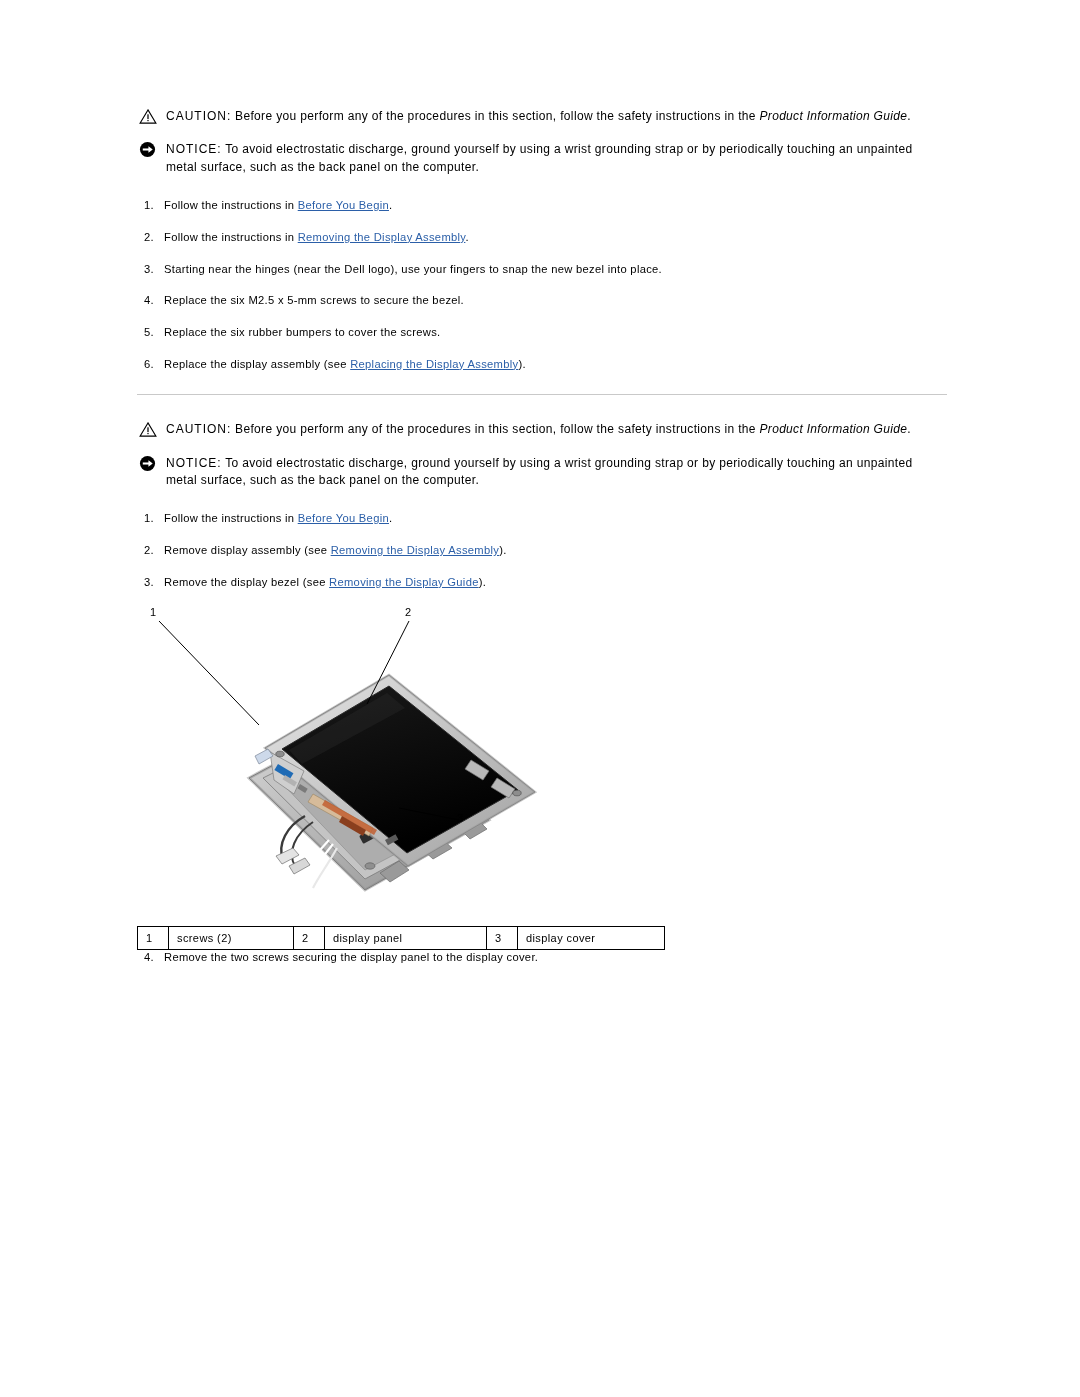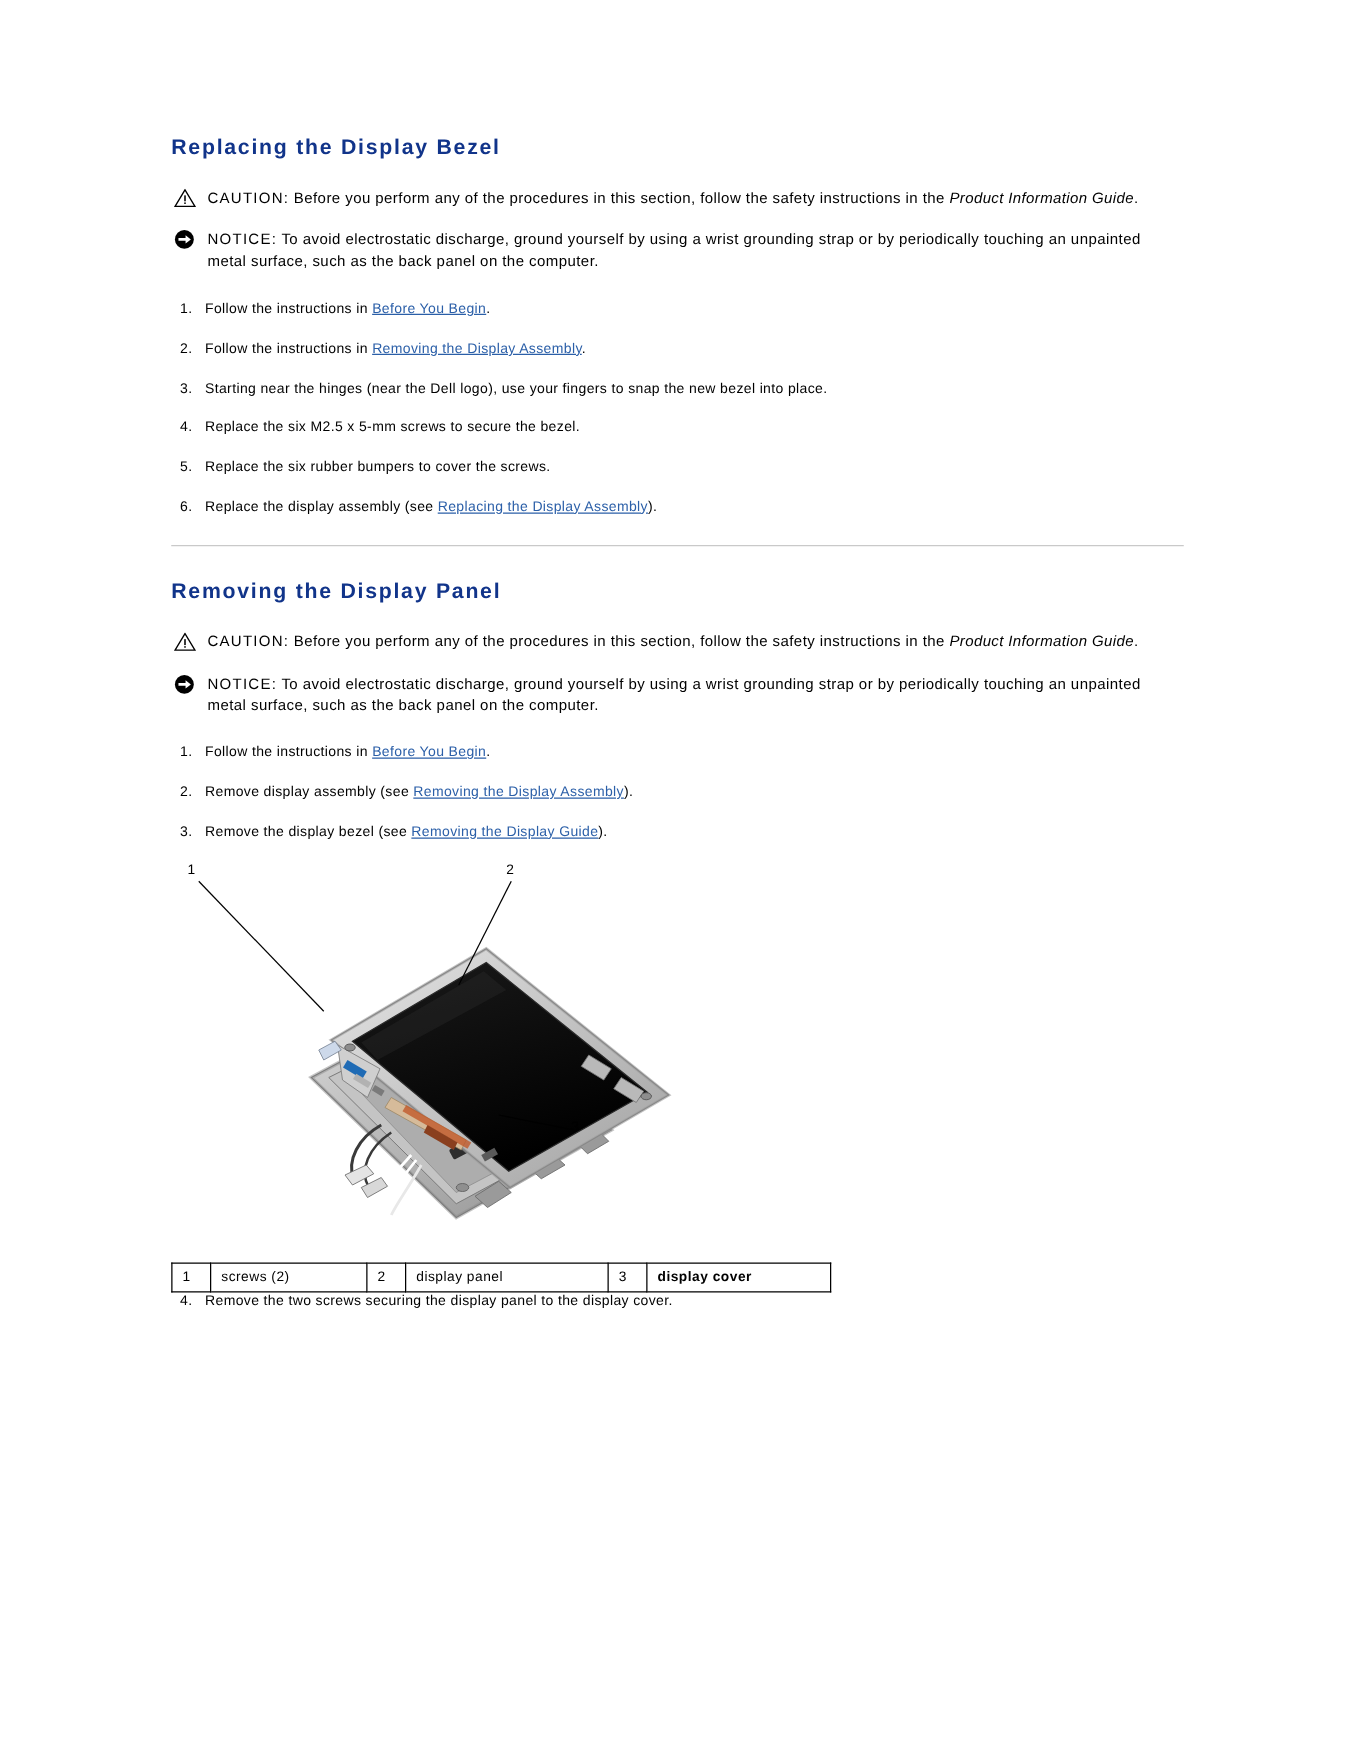--- a/index.html
+++ b/index.html
@@ -116,32 +116,31 @@
   }
   table.legend td {
     border: 1px solid #000;
     padding: 4px 8px;
     height: 14px;
     vertical-align: middle;
   }
   td.keynum { width: 14px; text-align: left; padding-left: 6px; }
   td.keytxt1 { width: 108px; }
   td.keytxt2 { width: 145px; margin-left: 27px; }
-  td.keytxt3 { width: 130px; font-weight: bold; }
+  td.keytxt3 { width: 130px; }
 
   .after-figure { margin-top: 18px; }
   .after-figure li { margin-bottom: 0; }
 </style>
 </head>
 <body>
 
 <div class="page">
   <div class="content">
 
-    <h1 class="section-title">Replacing the Display Bezel</h1>
 
     <div class="admon">
       <svg class="icon-caution" viewBox="0 0 20 17">
         <polygon points="10,1 19,16 1,16" fill="none" stroke="#000" stroke-width="1.2"></polygon>
         <rect x="9.3" y="6" width="1.4" height="5.4" fill="#000"></rect>
         <rect x="9.3" y="12.4" width="1.4" height="1.4" fill="#000"></rect>
       </svg>
       <span class="txt">
         <span class="lbl">CAUTION:</span><span> Before you perform any of the procedures in this section, follow the safety instructions in the </span><span class="italic">Product Information Guide</span><span>.</span>
       </span>
@@ -176,21 +175,20 @@
       <li>
         <span class="num">5.</span><span>Replace the six rubber bumpers to cover the screws.</span>
       </li>
       <li>
         <span class="num">6.</span><span>Replace the display assembly (see </span><a class="xref" href="#">Replacing the Display Assembly</a><span>).</span>
       </li>
     </ol>
 
     <hr class="rule">
 
-    <h1 class="section-title">Removing the Display Panel</h1>
 
     <div class="admon">
       <svg class="icon-caution" viewBox="0 0 20 17">
         <polygon points="10,1 19,16 1,16" fill="none" stroke="#000" stroke-width="1.2"></polygon>
         <rect x="9.3" y="6" width="1.4" height="5.4" fill="#000"></rect>
         <rect x="9.3" y="12.4" width="1.4" height="1.4" fill="#000"></rect>
       </svg>
       <span class="txt">
         <span class="lbl">CAUTION:</span><span> Before you perform any of the procedures in this section, follow the safety instructions in the </span><span class="italic">Product Information Guide</span><span>.</span>
       </span>

